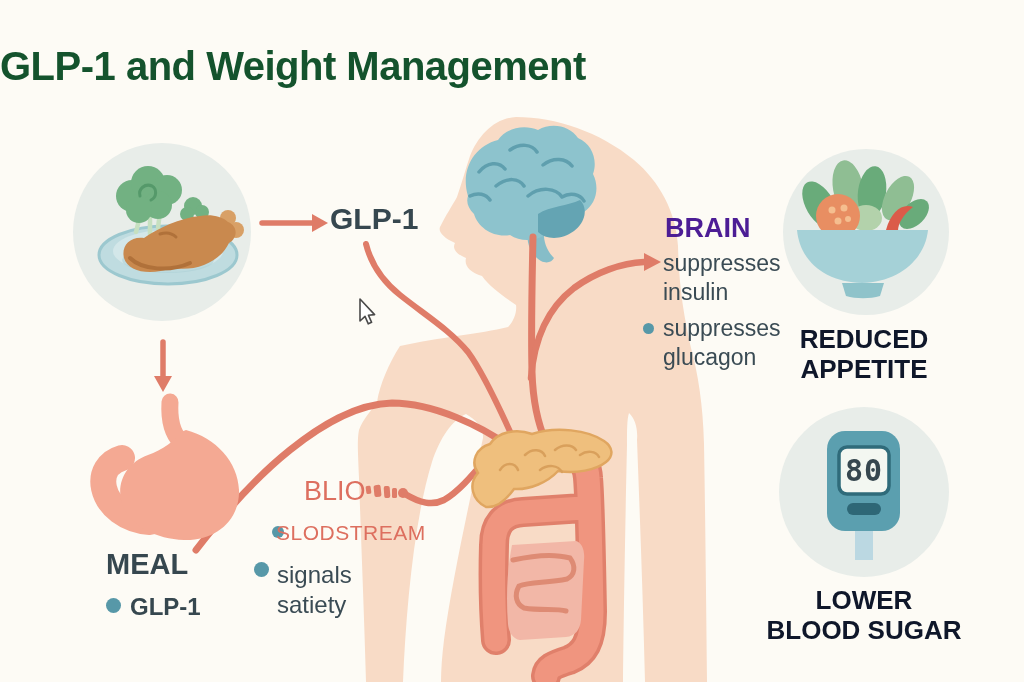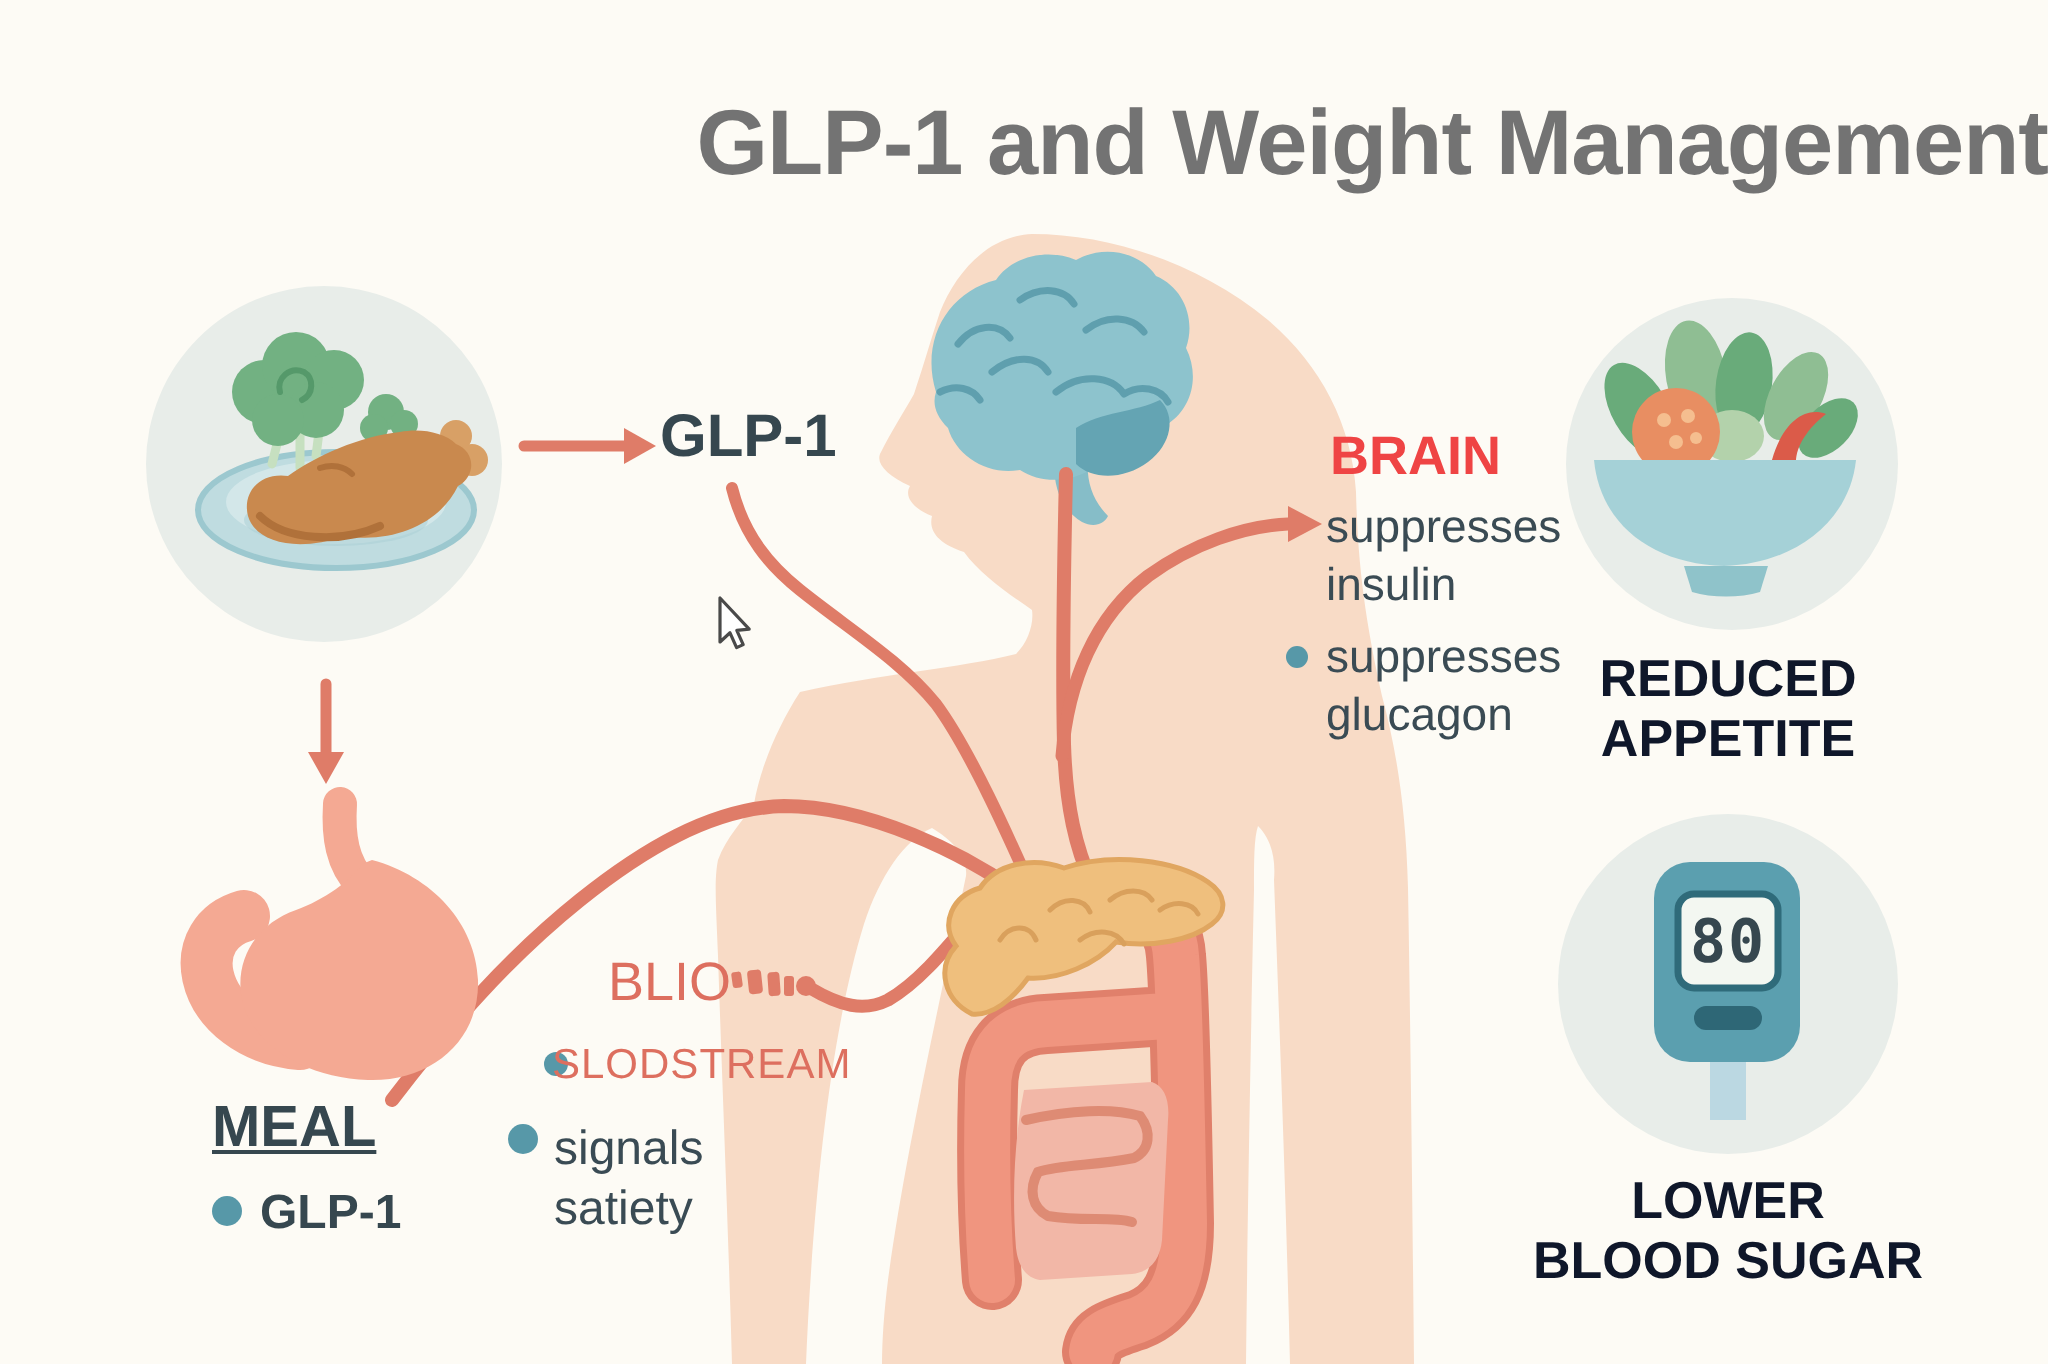--- a/index.html
+++ b/index.html
@@ -4,34 +4,34 @@
 <style>
   html,body{margin:0;padding:0;}
   .canvas{
     position:relative;width:1024px;height:682px;overflow:hidden;
     background:#FDFBF5;font-family:"Liberation Sans",sans-serif;
   }
   .scene{position:absolute;left:0;top:0;z-index:1;}
   .txt{position:absolute;z-index:2;color:#3A4B54;}
   .pre{white-space:pre-line;}
   .title{
-    left:0;top:44px;width:1024px;text-align:right;
-    font-size:46px;font-weight:700;color:#737373;letter-spacing:-0.5px;
+    left:0;top:44px;width:1024px;text-align:left;
+    font-size:40px;font-weight:700;color:#14532d;letter-spacing:-0.5px;
   }
   .hormone{left:330px;top:202px;font-size:30px;font-weight:700;color:#36474F;}
-  .brain-head{left:665px;top:213px;font-size:27px;font-weight:700;color:#ef4444;}
+  .brain-head{left:665px;top:213px;font-size:27px;font-weight:700;color:#4c1d95;}
   .body-text{font-size:23px;font-weight:500;line-height:29px;}
   .effect1{left:663px;top:249px;}
   .effect2{left:663px;top:314px;}
   .outcome{
     text-align:center;font-size:26px;font-weight:700;color:#0f172a;line-height:30px;
   }
   .appetite{left:764px;top:324px;width:200px;}
   .sugar{left:744px;top:585px;width:240px;}
-  .meal-head{left:106px;top:548px;font-size:29px;font-weight:700;color:#36474F;text-decoration:underline;}
+  .meal-head{left:106px;top:548px;font-size:29px;font-weight:700;color:#36474F;}
   .meal-glp1{left:130px;top:593px;font-size:24px;font-weight:700;color:#36474F;}
   .salmon-lab{font-weight:400;color:#DD6F5F;}
   .blio{left:304px;top:476px;font-size:27px;}
   .slod{left:276px;top:521px;font-size:21px;letter-spacing:0.5px;}
   .satiety{left:277px;top:560px;font-size:24px;line-height:30px;}
   .dot{position:absolute;z-index:2;border-radius:50%;background:#5798A8;}
   .dot-b2{left:643px;top:323px;width:11px;height:11px;}
   .dot-meal{left:106px;top:598px;width:15px;height:15px;}
   .dot-sat{left:254px;top:562px;width:15px;height:15px;}
   .dot-slod{left:272px;top:526px;width:12px;height:12px;z-index:1;}

